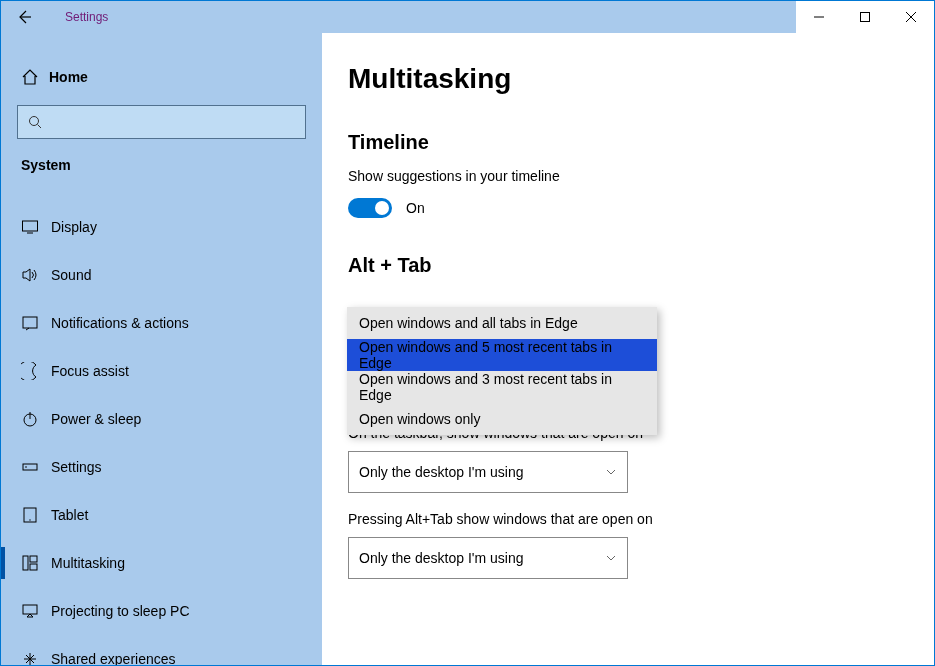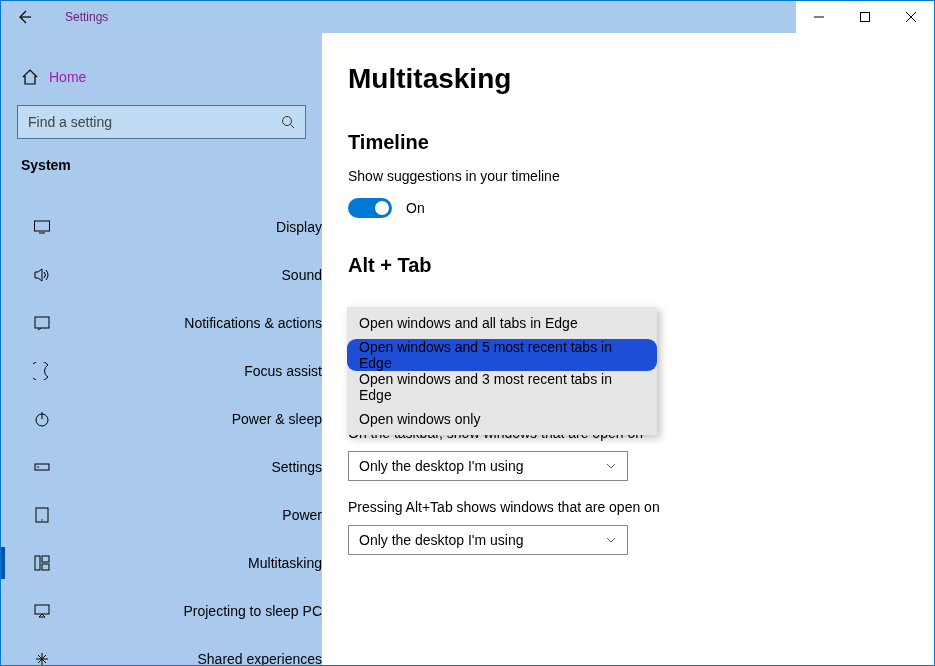--- a/index.html
+++ b/index.html
@@ -46,21 +46,21 @@
     padding-top: 22px;
     overflow: hidden;
   }
   .home {
     display: flex; align-items: center;
     height: 44px;
     padding-left: 20px;
     cursor: pointer;
   }
   .home .icon { width: 28px; display:flex; }
-  .home .label { font-size: 14px; color:#a21caf; }
+  .home .label { font-size: 14px; color:#000000;font-weight:bold; }
   .search-wrap { padding: 6px 16px 10px 16px; }
   .search {
     width: 100%; height: 34px;
     border: 1px solid #51718f;
     background: #bfdcf4;
     display: flex; align-items: center;
     padding: 0 10px;
   }
   .search input {
     flex: 1; border: none; background: transparent;
@@ -70,24 +70,23 @@
   .search input::placeholder { color: #444; }
   .cat-label {
     padding: 8px 12px 8px 20px;
     font-size: 14px; font-weight: 600;
     color: #000;
   }
   .nav { margin-top: 22px; }
   .nav-item {
     display: flex; align-items: center;
     height: 48px;
-    padding-left: 32px;
-    cursor: pointer;
-    position: relative;
-    justify-content: space-between;
+    padding-left: 20px;
+    cursor: pointer;
+    position: relative;
   }
   .nav-item.selected::before {
     content:"";
     position:absolute;
     left:0; top:8px; bottom:8px; width:4px;
     background:#0052a5;
   }
   .nav-item .icon { width: 30px; display:flex; align-items:center; }
   .nav-item .label { font-size: 14px; color:#000; }
   .main {
@@ -117,21 +116,21 @@
     position: absolute;
     right: 3px; top: 3px;
     width: 14px; height: 14px;
     border-radius: 50%;
     background: #fff;
   }
   .toggle .state { font-size: 14px; color:#000; }
   .field-label { font-size: 14px; color:#000; margin-top: 18px; }
   .dropdown {
     margin-top: 10px;
-    width: 280px; height: 30px;
+    width: 280px; height: 42px;
     border: 1px solid #888;
     display: flex; align-items: center;
     padding: 0 10px;
     font-size: 14px;
     cursor: pointer;
     background:#fff;
     position: relative;
   }
   .dropdown .val { flex:1; }
   .popup {
@@ -141,21 +140,20 @@
     background: #e6e6e6;
     box-shadow: 3px 3px 8px rgba(0,0,0,0.25);
     z-index: 10;
   }
   .popup .opt {
     height: 32px;
     display: flex; align-items: center;
     padding: 0 12px;
     font-size: 14px;
     cursor: pointer;
-    border-radius: 9px;
   }
   .popup .opt.sel { background: #1d4ed8; }
   .hidden-under {
     visibility: hidden;
     height: 130px;
   }
   svg { display:block; }
 </style>
 </head>
 <body>
@@ -197,21 +195,20 @@
         <span class="icon">
           <svg width="18" height="18" viewBox="0 0 18 18">
               <path d="M2 9 L9 2 L16 9 M4 8 V16 H14 V8" stroke="#000" stroke-width="1.2" fill="none"></path>
             </svg>
         </span>
         <span class="label">Home</span>
       </div>
 
       <div class="search-wrap">
         <div class="search">
-          <input type="text" placeholder="Find a setting" style="">
           <svg width="14" height="14" viewBox="0 0 14 14">
               <circle cx="6" cy="6" r="4.5" stroke="#333" stroke-width="1" fill="none"></circle>
               <path d="M9.5 9.5 L13 13" stroke="#333" stroke-width="1"></path>
             </svg>
         </div>
       </div>
 
       <div class="cat-label">System</div>
 
       <div class="nav">
@@ -275,21 +272,21 @@
           <span class="label">Settings</span>
         </div>
 
         <div class="nav-item">
           <span class="icon">
               <svg width="18" height="18" viewBox="0 0 18 18">
                 <rect x="3" y="2" width="12" height="14" stroke="#000" fill="none"></rect>
                 <circle cx="9" cy="14" r="0.7" fill="#000"></circle>
               </svg>
             </span>
-          <span class="label">Power</span>
+          <span class="label">Tablet</span>
         </div>
 
         <div class="nav-item selected">
           <span class="icon">
               <svg width="18" height="18" viewBox="0 0 18 18">
                 <rect x="2" y="2" width="5" height="14" stroke="#000" fill="none"></rect>
                 <rect x="9" y="2" width="7" height="6" stroke="#000" fill="none"></rect>
                 <rect x="9" y="10" width="7" height="6" stroke="#000" fill="none"></rect>
               </svg>
             </span>
@@ -337,21 +334,21 @@
         <div class="hidden-under"></div>
 
         <div class="field-label">On the taskbar, show windows that are open on</div>
         <div class="dropdown">
           <span class="val">Only the desktop I'm using</span>
           <svg width="12" height="12" viewBox="0 0 12 12">
               <path d="M2 4 L6 8 L10 4" stroke="#666" fill="none"></path>
             </svg>
         </div>
 
-        <div class="field-label">Pressing Alt+Tab shows windows that are open on</div>
+        <div class="field-label">Pressing Alt+Tab show windows that are open on</div>
         <div class="dropdown">
           <span class="val">Only the desktop I'm using</span>
           <svg width="12" height="12" viewBox="0 0 12 12">
               <path d="M2 4 L6 8 L10 4" stroke="#666" fill="none"></path>
             </svg>
         </div>
       </div>
 
     </div>
 

